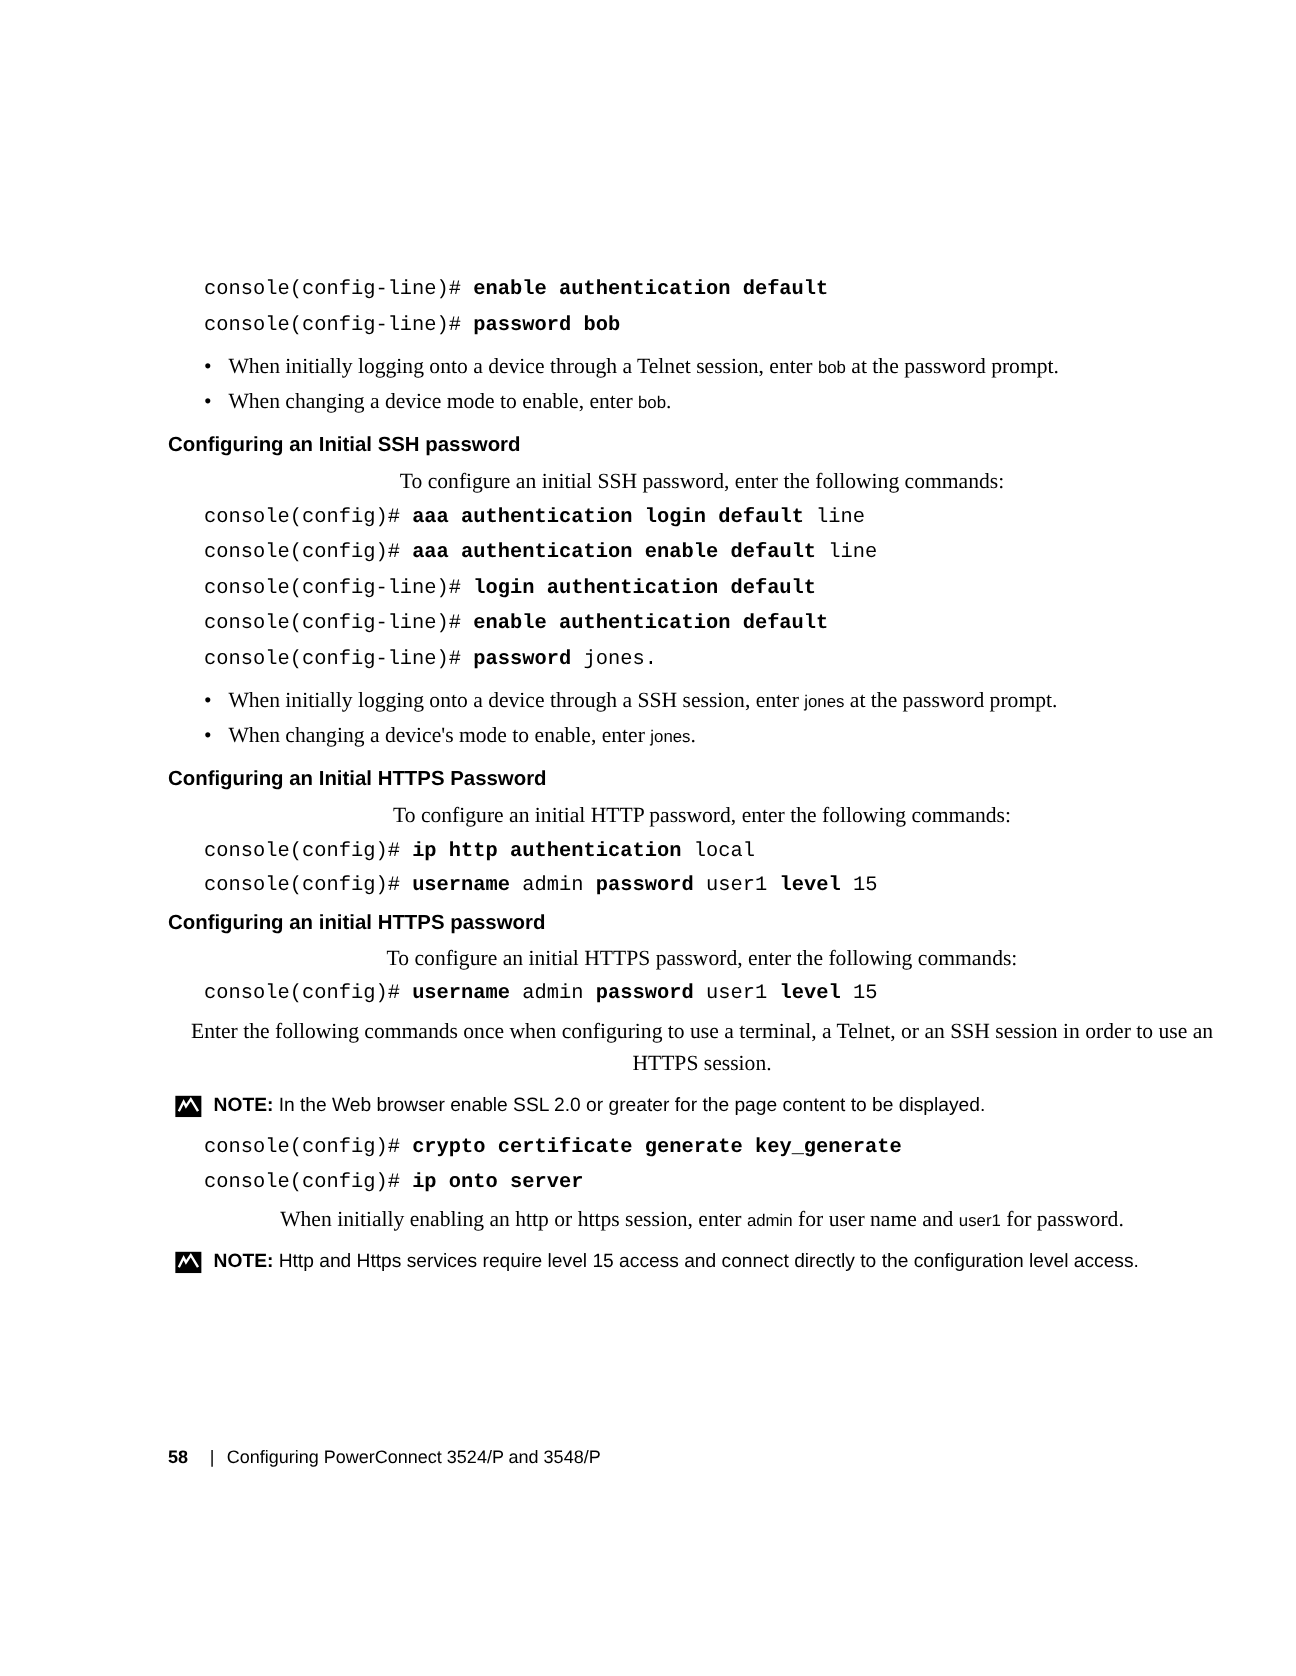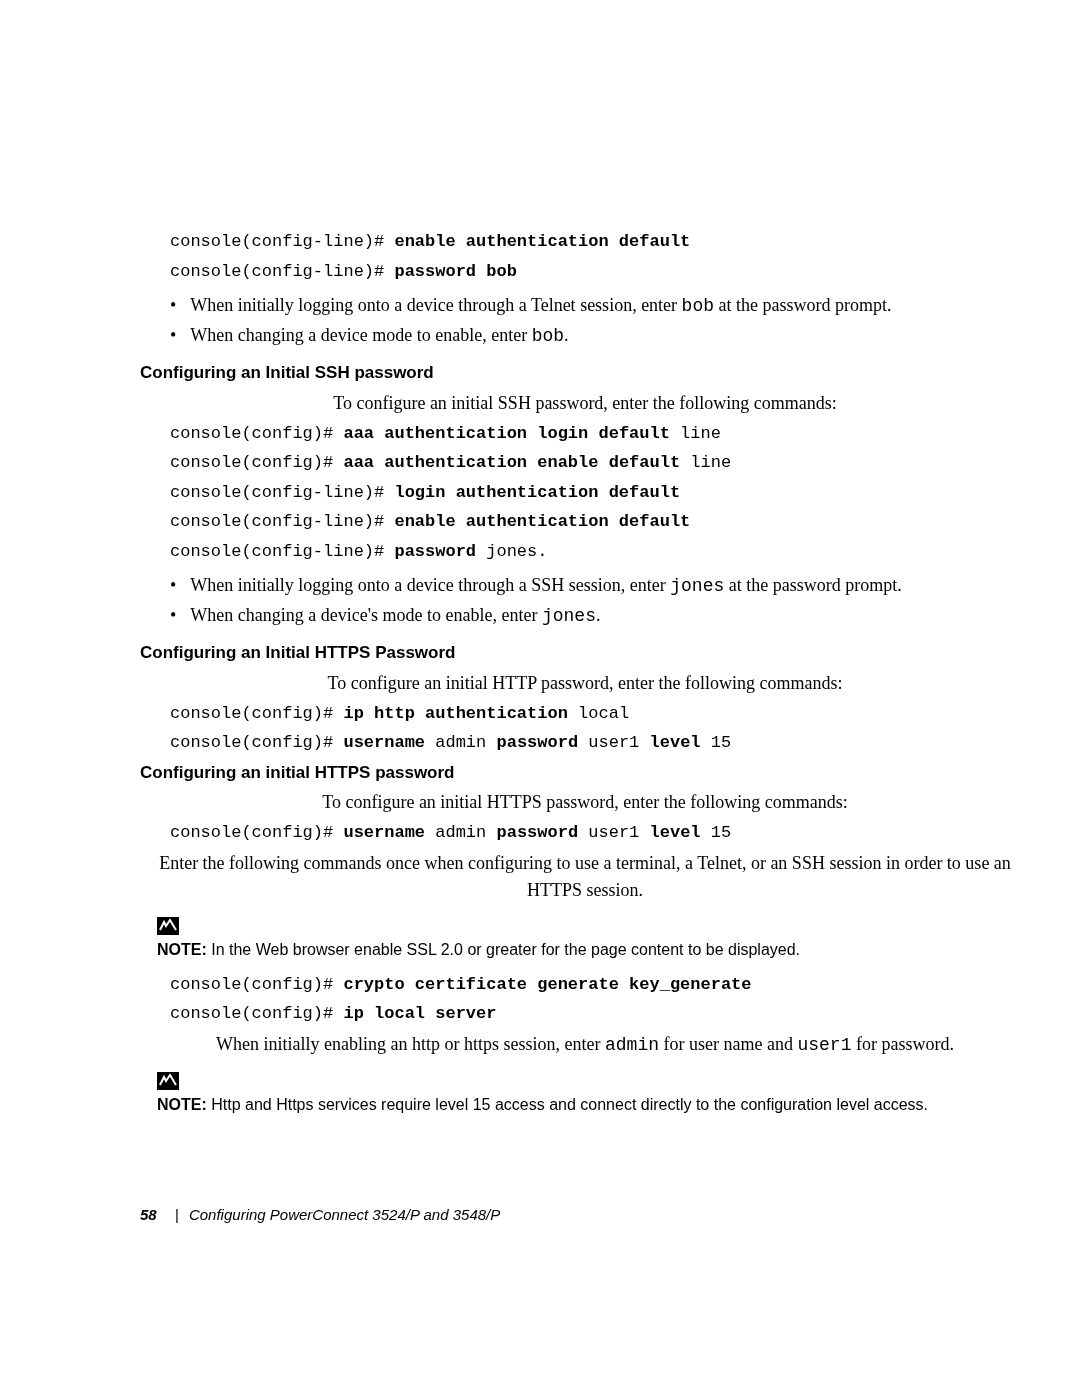--- a/index.html
+++ b/index.html
@@ -30,55 +30,53 @@
   ul.bullets {
     margin: 8px 0 10px 0;
     padding-left: 30px;
     list-style: none;
   }
   ul.bullets li::before {
     content: "•";
     margin-right: 14px;
   }
   ul.bullets li { margin: 2px 0; }
-  .mono-inline { font-family: Liberation Mono, monospace; font-size: 18px; }
+  .mono-inline { font-family: Liberation Sans, sans-serif; font-size: 14px; }
   .section-heading {
     font-family: Arial, Helvetica, sans-serif;
     font-weight: bold;
     font-size: 17px;
     margin-top: 2px;
     margin-bottom: 4px;
   }
   .para { margin: 4px 0; text-align: center; }
   .note-row {
     display: flex;
     align-items: flex-start;
-    margin: 10px 17px;
-    flex-direction: column;
+    margin: 10px 6px;
   }
   .note-icon {
     width: 22px;
     height: 18px;
     flex: 0 0 22px;
     margin-right: 10px;
     margin-top: 2px;
   }
   .note-text {
     font-family: Arial, Helvetica, sans-serif;
     font-size: 16px;
   }
   .note-text .note-label { font-weight: bold; }
   .footer {
     position: absolute;
     bottom: 62px;
     left: 140px;
     font-family: Arial, Helvetica, sans-serif;
     font-size: 15px;
     color: #000;
-    font-style: italic;
   }
   .footer .pageno { font-weight: bold; margin-right: 8px; }
   .footer .sep { margin: 0 6px; color: #000; }
 </style>
 </head>
 <body>
 
 <div class="page">
 
   <div class="code-block"><span>console(config-line)# </span><span class="cmd-bold">enable authentication default</span></div>
@@ -117,21 +115,21 @@
     <span class="note-icon">
       <svg viewBox="0 0 22 18" width="22" height="18">
         <rect x="0" y="0" width="22" height="18" fill="#000"></rect>
         <path d="M3 13 L7 5 L9 9 L13 3 L19 13" fill="none" stroke="#fff" stroke-width="2"></path>
       </svg>
     </span>
     <span class="note-text"><span class="note-label">NOTE:</span><span> In the Web browser enable SSL 2.0 or greater for the page content to be displayed.</span></span>
   </div>
 
   <div class="code-block"><span>console(config)# </span><span class="cmd-bold">crypto certificate generate key_generate</span></div>
-  <div class="code-block"><span>console(config)# </span><span class="cmd-bold">ip local server</span></div>
+  <div class="code-block"><span>console(config)# </span><span class="cmd-bold">ip onto server</span></div>
 
   <div class="para"><span>When initially enabling an http or https session, enter </span><span class="mono-inline">admin</span><span> for user name and </span><span class="mono-inline">user1</span><span> for password.</span></div>
 
   <div class="note-row">
     <span class="note-icon">
       <svg viewBox="0 0 22 18" width="22" height="18">
         <rect x="0" y="0" width="22" height="18" fill="#000"></rect>
         <path d="M3 13 L7 5 L9 9 L13 3 L19 13" fill="none" stroke="#fff" stroke-width="2"></path>
       </svg>
     </span>

